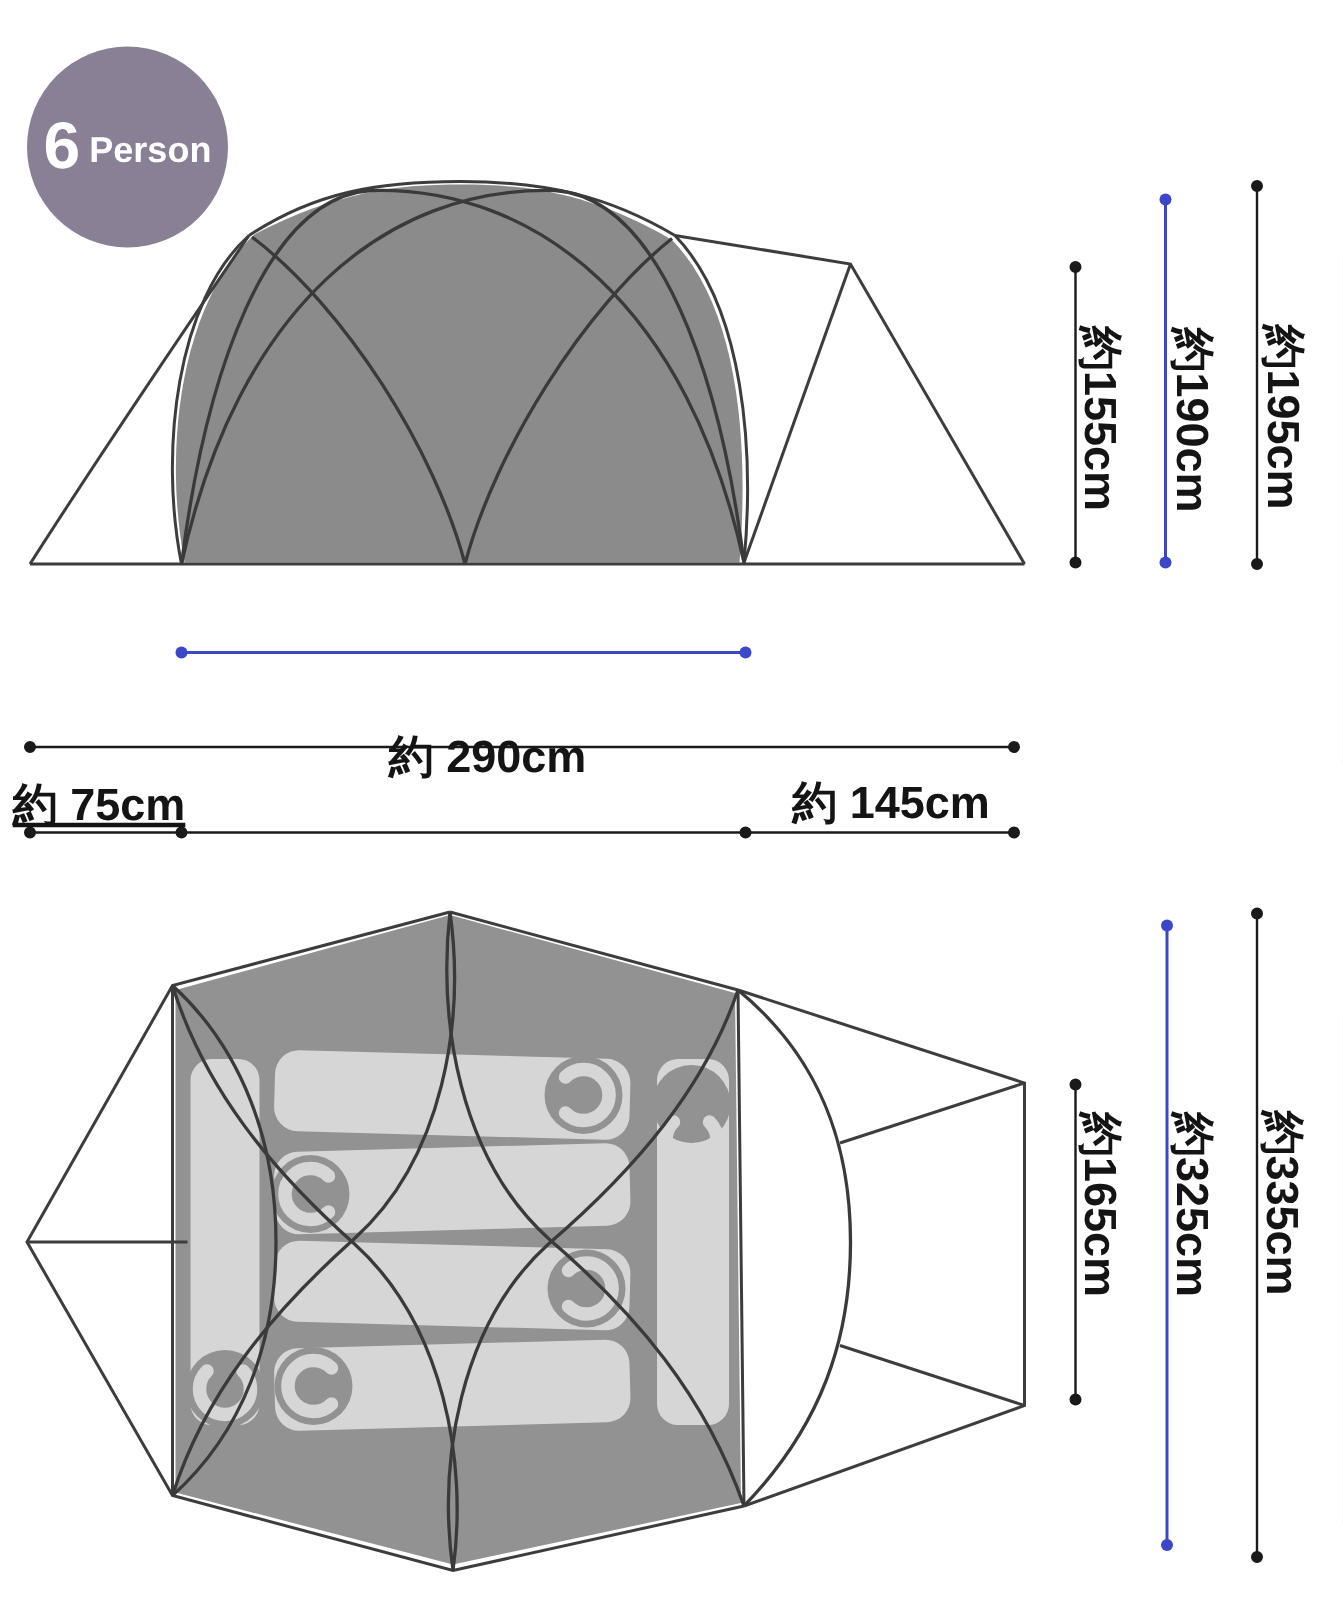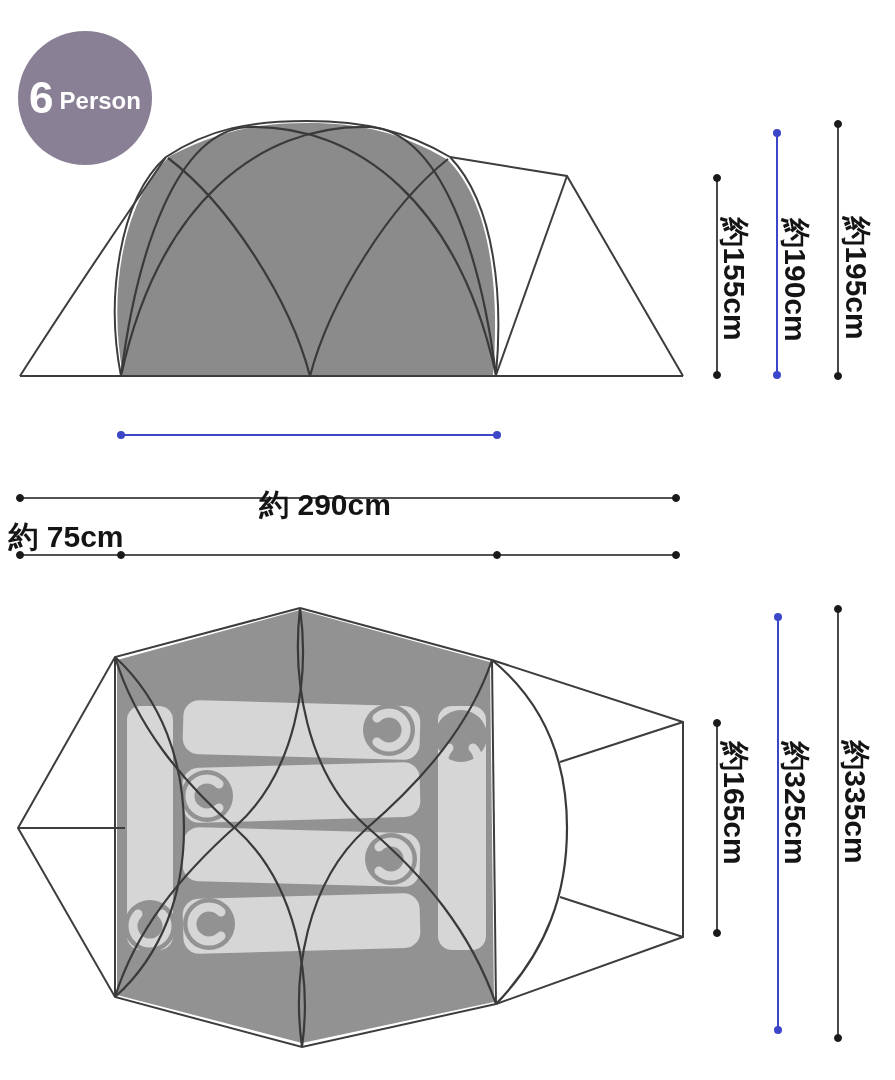--- a/index.html
+++ b/index.html
@@ -144,20 +144,21 @@
   </svg>
 
   <div class="badge">
     <span class="num">6</span>
     <span class="lbl">Person</span>
   </div>
 
   <div class="dim-label vertical" style="left:733px;top:279px;">約155cm</div>
   <div class="dim-label vertical" style="left:794px;top:280px;">約190cm</div>
   <div class="dim-label vertical" style="left:855px;top:278px;">約195cm</div>
-  <div class="dim-label" style="left:66px;top:537px;">約 75cm</div>
+  <div class="dim-label" style="left:66px;top:537px;text-decoration:underline;">約 75cm</div>
   <div class="dim-label" style="left:313px;top:505px;margin-left:12px;">約 290cm</div>
+  <div class="dim-label" style="left:594px;top:536px;">約 145cm</div>
 
   <div class="dim-label vertical" style="left:733px;top:803px;">約165cm</div>
   <div class="dim-label vertical" style="left:794px;top:803px;">約325cm</div>
   <div class="dim-label vertical" style="left:854px;top:802px;">約335cm</div>
 
 </div>
 
 </body></html>

